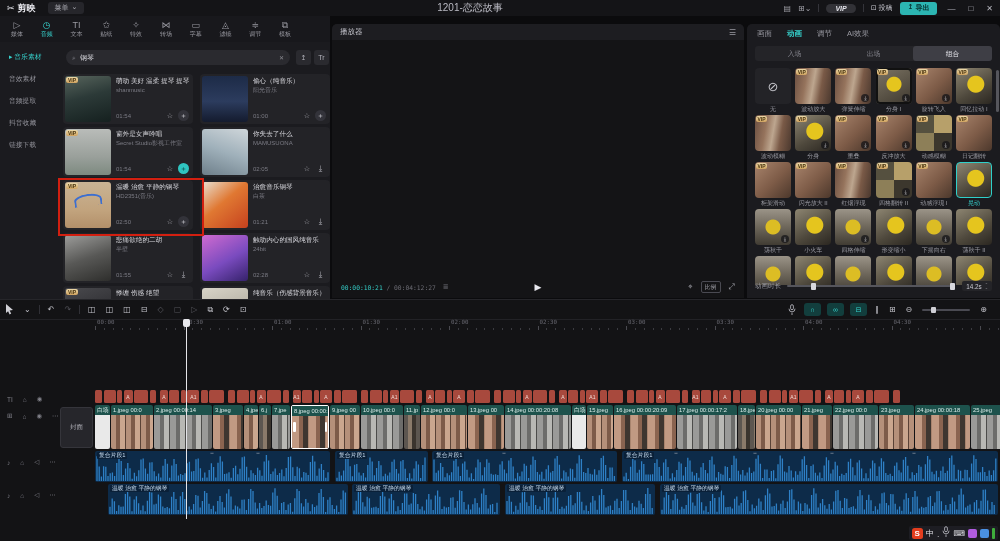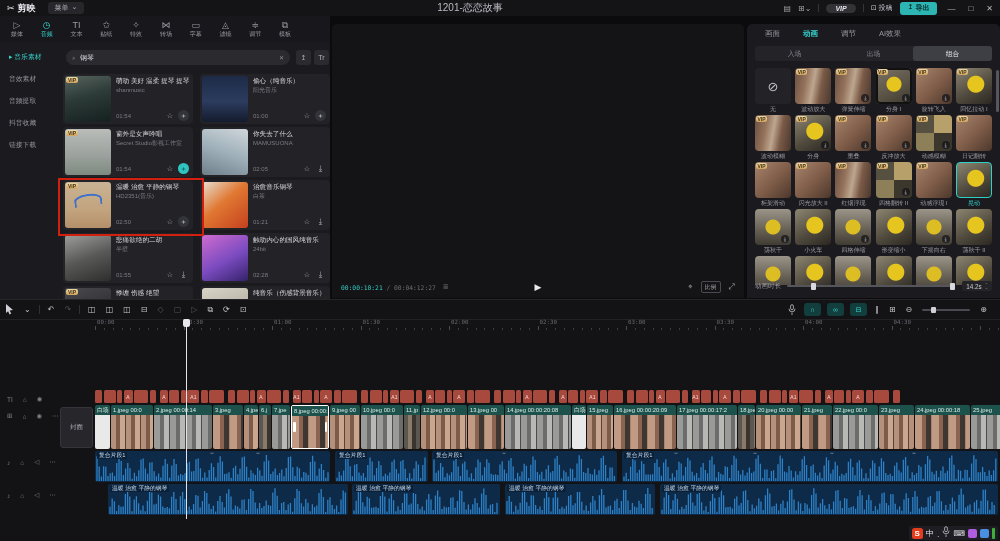--- a/index.html
+++ b/index.html
@@ -80,21 +80,21 @@
   #timecode .cur{color:#35cfc9;}
   #list-ic{font-size:7px;color:#6e6e76;margin-left:7px;}
   #play-btn{position:absolute;left:50%;transform:translateX(-50%);font-size:9px;color:#e8e8ee;}
   #pc-right{margin-left:auto;display:flex;align-items:center;gap:8px;}
   #pc-right .ic{font-size:8px;color:#a2a2aa;}
   #ratio-pill{border:1px solid #4a4a52;border-radius:2px;font-size:6px;color:#a2a2aa;padding:0.5px 3px;}
 
   
   #inspector{position:absolute;left:747px;top:24px;width:253px;height:274px;background:#1b1b1f;border-radius:5px 5px 0 0;overflow:hidden;}
   #insp-tabs{display:flex;gap:15px;padding:5px 0 0 10px;height:15px;}
-  .itab{font-size:7.5px;color:#9a9aa2;cursor:pointer;margin-left:8px;}
+  .itab{font-size:7.5px;color:#9a9aa2;cursor:pointer;}
   .itab.active{color:#36d0cb;font-weight:bold;}
   #subtabs{position:absolute;left:8px;right:8px;top:22px;height:15px;background:#242428;border-radius:3px;display:flex;}
   .stab{flex:1;display:flex;align-items:center;justify-content:center;font-size:6.8px;color:#85858d;border-radius:3px;cursor:pointer;}
   .stab.active{background:#3e3e45;color:#e6e6ec;}
   #fx-grid{position:absolute;left:8px;right:8px;top:44px;height:217px;overflow:hidden;}
   .fx{position:absolute;width:36px;cursor:pointer;}
   .fx-th{width:36px;height:36px;border-radius:4px;position:relative;overflow:hidden;box-sizing:border-box;}
   .fx.sel .fx-th{border:1.5px solid #2fd0ca;}
   .fx-name{font-size:6px;color:#9a9aa2;text-align:center;margin-top:1px;white-space:nowrap;overflow:hidden;width:36px;}
   .fx.sel .fx-name{color:#36d0cb;}
@@ -374,20 +374,24 @@
         <div class="minfo">
           <div class="mtitle nowrap">纯音乐（伤感背景音乐）（钢琴</div>
           <div class="martist nowrap"></div>
         </div>
       </div>
     </div>
   <div id="red-marker" style="left:58px;top:136px;width:142px;height:54px;"></div>
 </div>
 
 <div id="player">
+  <div id="player-head">
+    <span id="player-title">播放器</span>
+    <span id="player-menu">☰</span>
+  </div>
   <div id="player-ctl">
     <span id="timecode"><span class="cur">00:00:10:21</span><span> / </span><span>00:04:12:27</span></span>
     <span id="list-ic">≣</span>
     <span id="play-btn">▶</span>
     <span id="pc-right">
       <span class="ic">⌖</span>
       <span id="ratio-pill">比例</span>
       <span class="ic">⤢</span>
     </span>
   </div>

